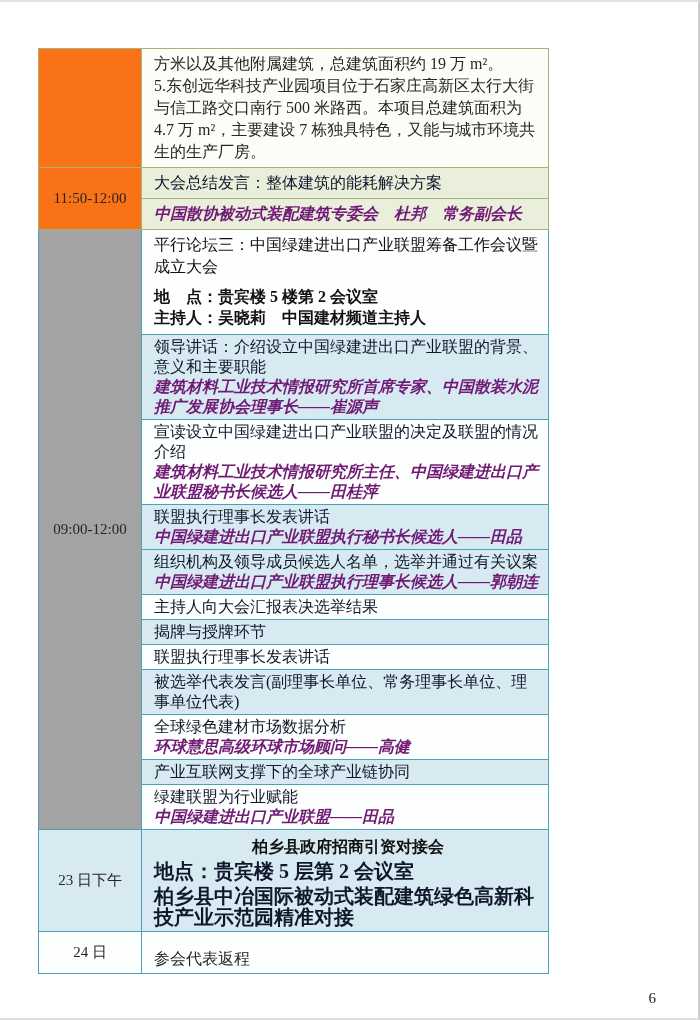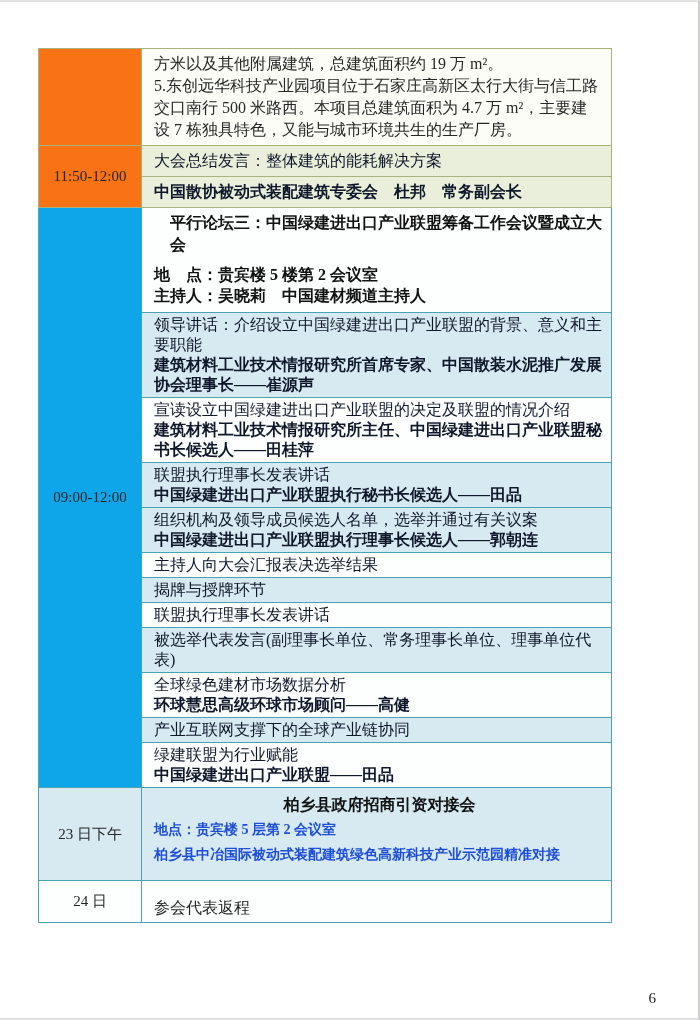--- a/index.html
+++ b/index.html
@@ -13,21 +13,21 @@
   }
   .page{
     position:absolute;inset:0;
     border-top:2px solid #e2e2e0;
     border-right:2px solid #cfcfcd;
     border-bottom:2px solid #dededc;
     box-sizing:border-box;
   }
   .doc-table{
     position:absolute;
-    left:38px;top:46px;width:574px;
+    left:38px;top:46px;width:511px;
     box-sizing:border-box;
     font-size:16px;
   }
   .band{display:flex;box-sizing:border-box;}
   .tcell{
     flex:0 0 103px;width:103px;
     display:flex;align-items:center;justify-content:center;
     box-sizing:border-box;
     font-size:15px;
     text-align:center;
@@ -40,34 +40,34 @@
   .g-bottom{border-bottom:1.5px solid #a6b47b;}
   .g-time{background:#f97316;border-right:1.5px solid #a6b47b;}
   .g-white{background:#fdfdf8;}
   .g-fill{background:#e9efdb;}
   .g-sub{padding:4px 8px 4px 12px;line-height:22px;}
   .g-sub + .g-sub{border-top:1.5px solid #a6b47b;}
   .g-par{margin:0;line-height:22px;padding:0;}
 
   
   .b-band{border-left:1.5px solid #4aa2b5;border-right:1.5px solid #4aa2b5;border-bottom:1.5px solid #4aa2b5;}
-  .b-time{background:#0ea5e9;border-right:1.5px solid #4aa2b5;}
+  .b-time{background:#a3a3a3;border-right:1.5px solid #4aa2b5;}
   .b-white{background:#fdfefe;}
   .b-blue{background:#d7e9f1;}
   .sub-row{padding:2px 6px 2px 12px;line-height:20px;box-sizing:border-box;}
   .sub-row + .sub-row{border-top:1.5px solid #4aa2b5;}
   .topic{font-weight:normal;color:#0f172a;margin:0;}
-  .speaker{font-weight:bold;color:#0f172a;margin:0;}
-  .hdr-title{font-weight:bold;color:#111111;margin:0 0 8px 16px;line-height:22px;}
+  .speaker{font-weight:bold;color:#701a75;margin:0;font-style:italic;}
+  .hdr-title{font-weight:normal;color:#111111;margin:0 0 8px 0;line-height:22px;}
   .hdr-line{font-weight:bold;color:#111111;margin:0;line-height:21px;}
   .forum-header{padding:4px 6px 6px 12px;}
 
   
   .m-title{font-weight:bold;text-align:center;font-size:16px;line-height:23px;margin:2px 0 3px 0;color:#111;}
-  .m-line{font-weight:bold;font-size:14px;line-height:21px;margin:0 0 4px 0;color:#1d4ed8;}
+  .m-line{font-weight:bold;font-size:20px;line-height:21px;margin:0 0 4px 0;color:#0f172a;}
   .m-cell{padding:3px 6px 3px 12px;}
 
   
   .r-cell{padding:16px 6px 4px 12px;line-height:21px;}
 
   .page-number{
     position:absolute;
     right:42px;top:988px;
     font-size:15px;color:#222;
   }
@@ -150,21 +150,21 @@
         </div>
 
       </div>
     </div>
 
     <div class="band b-band">
       <div class="tcell b-blue" style="border-right:1.5px solid #4aa2b5;">23 日下午</div>
       <div class="ccell b-blue m-cell">
         <p class="m-title">柏乡县政府招商引资对接会</p>
         <p class="m-line">地点：贵宾楼 5 层第 2 会议室</p>
-        <p class="m-line" style="margin-bottom:12px;">柏乡县中冶国际被动式装配建筑绿色高新科技产业示范园精准对接</p>
+        <p class="m-line" style="margin-bottom:0;">柏乡县中冶国际被动式装配建筑绿色高新科技产业示范园精准对接</p>
       </div>
     </div>
 
     <div class="band b-band">
       <div class="tcell b-white" style="border-right:1.5px solid #4aa2b5;">24 日</div>
       <div class="ccell b-white r-cell">参会代表返程</div>
     </div>
 
   </div>
 

